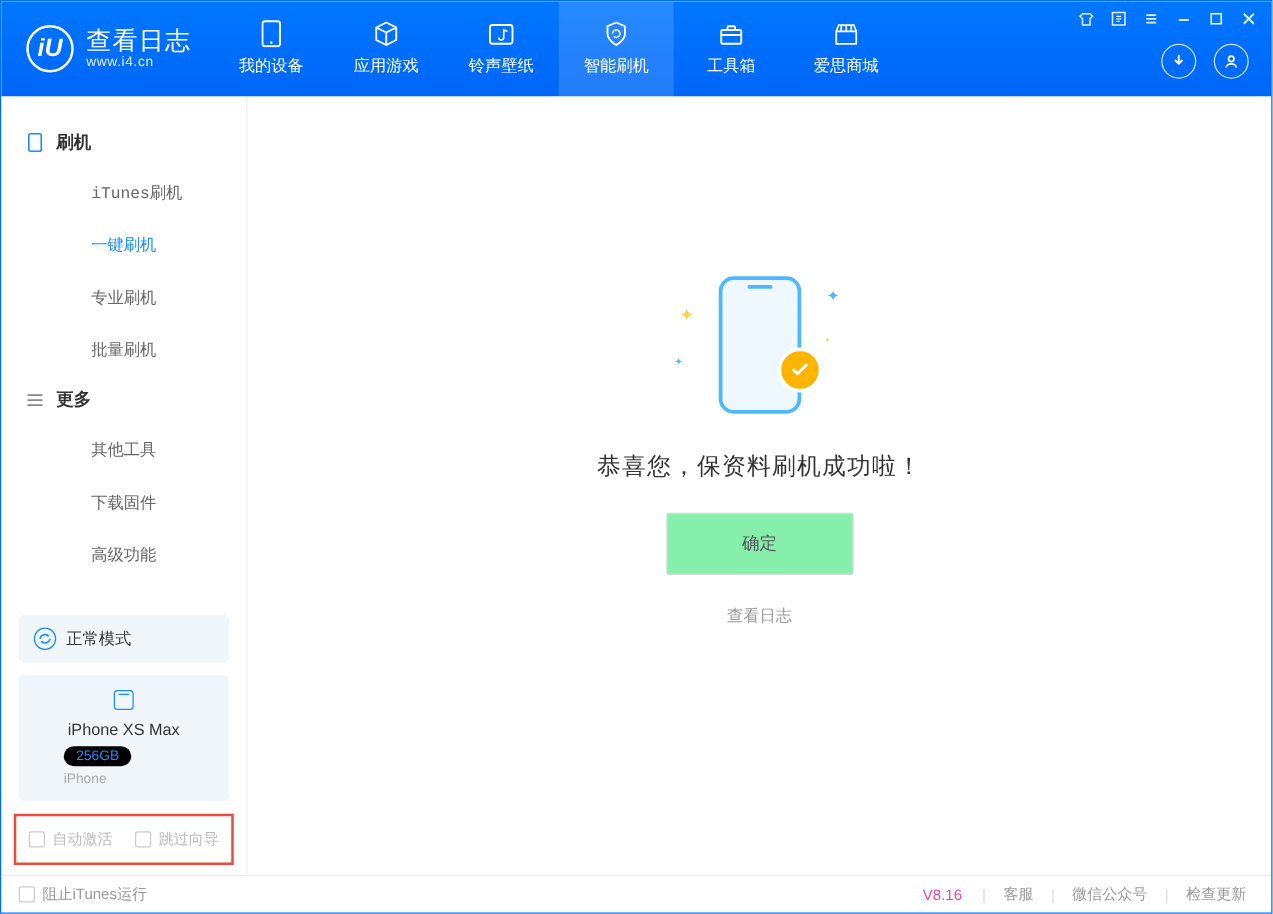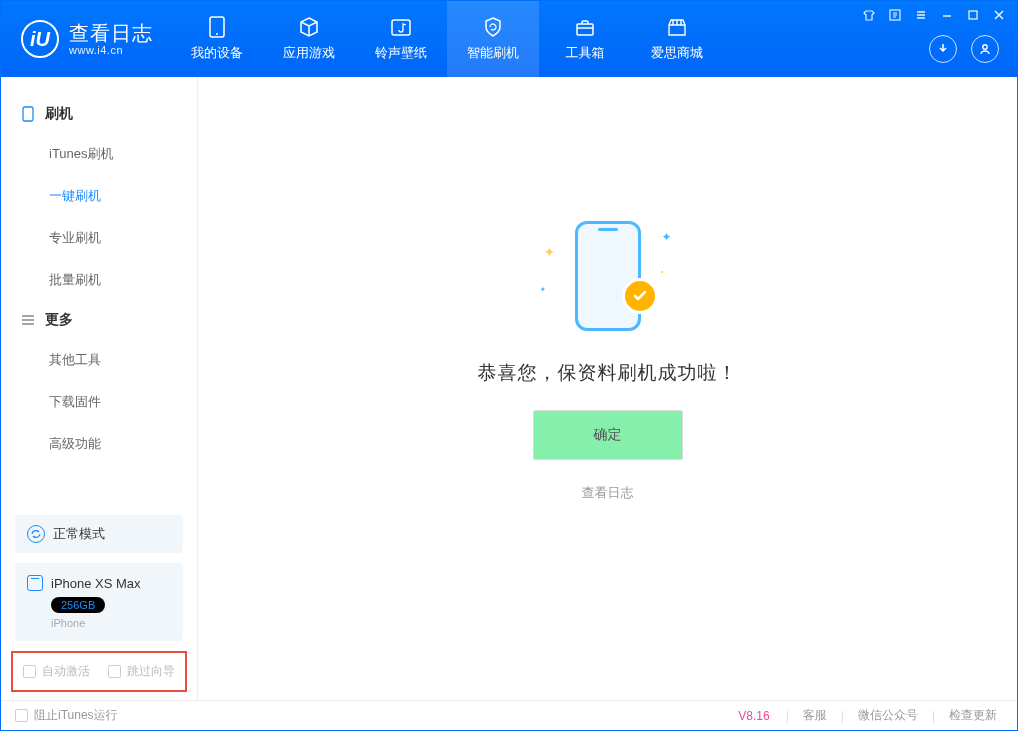--- a/index.html
+++ b/index.html
@@ -15,27 +15,27 @@
 .tab.active { background: rgba(255,255,255,0.14); }
 .tab-icon { width: 26px; height: 22px; display: flex; align-items: center; justify-content: center; }
 .win-controls { position: absolute; top: 6px; right: 10px; display: flex; gap: 10px; align-items: center; color: #fff; }
 .win-btn { width: 16px; height: 16px; display: flex; align-items: center; justify-content: center; cursor: pointer; opacity: .9; }
 .header-right { position: absolute; right: 18px; bottom: 14px; display: flex; gap: 14px; }
 .hr-btn { width: 28px; height: 28px; border: 1.5px solid rgba(255,255,255,0.8); border-radius: 50%; display: flex; align-items: center; justify-content: center; color: #fff; cursor: pointer; }
 .body-wrap { display: flex; height: calc(100% - 76px - 30px); }
 .sidebar { width: 197px; border-right: 1px solid #eee; display: flex; flex-direction: column; padding-top: 18px; }
 .side-section { display: flex; align-items: center; padding: 10px 20px; font-size: 14px; color: #333; gap: 10px; font-weight: 700; }
 .side-section .sec-icon { width: 14px; height: 14px; display: flex; align-items: center; justify-content: center; }
-.side-item { padding: 12px 20px 12px 48px; font-size: 13px; color: #666; cursor: pointer; }
+.side-item { padding: 12px 20px 12px 72px; font-size: 13px; color: #666; cursor: pointer; font-family: Liberation Mono, monospace; }
 .side-item.active { color: #1a8cff; }
 .side-spacer { flex: 1; }
 .status-box { margin: 10px 14px; padding: 10px 12px; background: #f1f6fb; border-radius: 4px; display: flex; align-items: center; gap: 8px; font-size: 13px; color: #333; }
 .status-icon { width: 18px; height: 18px; border: 1.5px solid #1a8cff; border-radius: 50%; display: flex; align-items: center; justify-content: center; }
 .device-box { margin: 0 14px 10px; padding: 12px; background: #f1f6fb; border-radius: 4px; }
-.device-row { display: flex; align-items: center; gap: 8px; }
+.device-row { display: flex; align-items: center; gap: 8px; flex-direction: column; }
 .dev-icon { width: 16px; height: 16px; border: 1.5px solid #1a8cff; border-radius: 3px; position: relative; }
 .dev-icon::after { content: ''; position: absolute; left: 3px; right: 3px; top: 2px; height: 1px; background: #1a8cff; }
 .dev-name { font-size: 13px; color: #333; font-weight: 500; }
 .dev-badge { margin-top: 6px; margin-left: 24px; display: inline-block; background: #000000; color: #1a8cff; border-radius: 10px; padding: 2px 10px; font-size: 11px; }
 .dev-sub { margin-top: 4px; margin-left: 24px; font-size: 11px; color: #aaa; }
 .checks-wrap { border: 2px solid #e74c3c; margin: 0 10px 8px; padding: 10px; display: flex; gap: 18px; align-items: center; }
 .check { display: flex; align-items: center; gap: 6px; font-size: 12px; color: #bbb; cursor: pointer; }
 .cb { width: 13px; height: 13px; border: 1px solid #ccc; border-radius: 2px; }
 .main { flex: 1; display: flex; flex-direction: column; align-items: center; justify-content: center; gap: 24px; padding-bottom: 60px; }
 .success-img { width: 140px; height: 120px; position: relative; display: flex; align-items: center; justify-content: center; }

